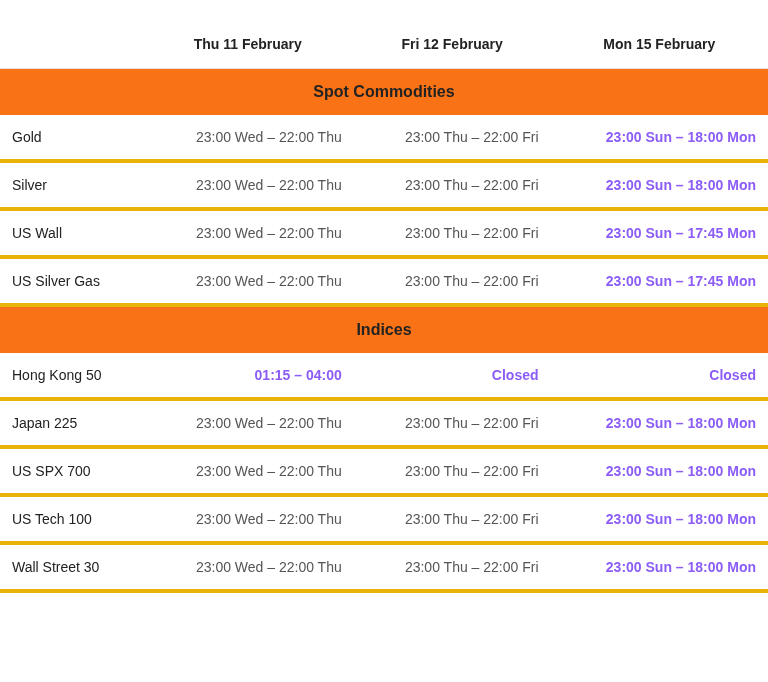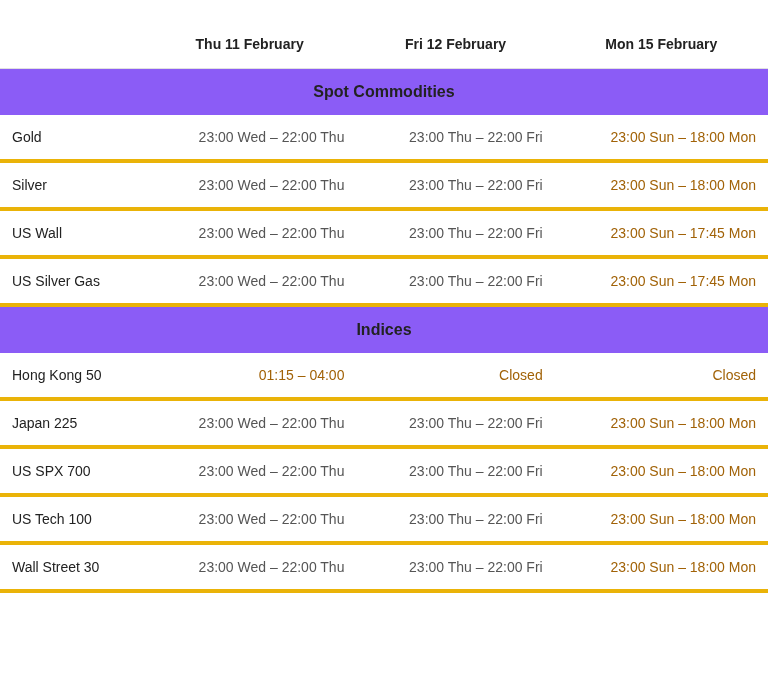--- a/index.html
+++ b/index.html
@@ -28,21 +28,21 @@
       font-size: 14px;
       color: #222;
       text-align: center;
       padding: 16px 12px;
       border-bottom: 1px solid #e0e0e0;
     }
     thead tr th:first-child {
       text-align: left;
     }
     .section-header td {
-      background: #8b5cf6;
+      background: #f97316;
       font-weight: 700;
       font-size: 16px;
       text-align: center;
       padding: 14px 12px;
       color: #222;
     }
     .data-row td {
       padding: 14px 12px;
       border-bottom: 4px solid #eab308;
       vertical-align: middle;
@@ -50,22 +50,22 @@
     .data-row td:first-child {
       text-align: left;
       font-weight: 400;
       color: #222;
     }
     .data-row td:not(:first-child) {
       text-align: right;
       color: #555;
     }
     .data-row td.red {
-      color: #a16207;
-      font-weight: 400;
+      color: #8b5cf6;
+      font-weight: 700;
       margin-top: 24px;
     }
   </style>
 </head>
 <body>
 
 <div class="table-container">
   <table>
     <thead>
       <tr>

